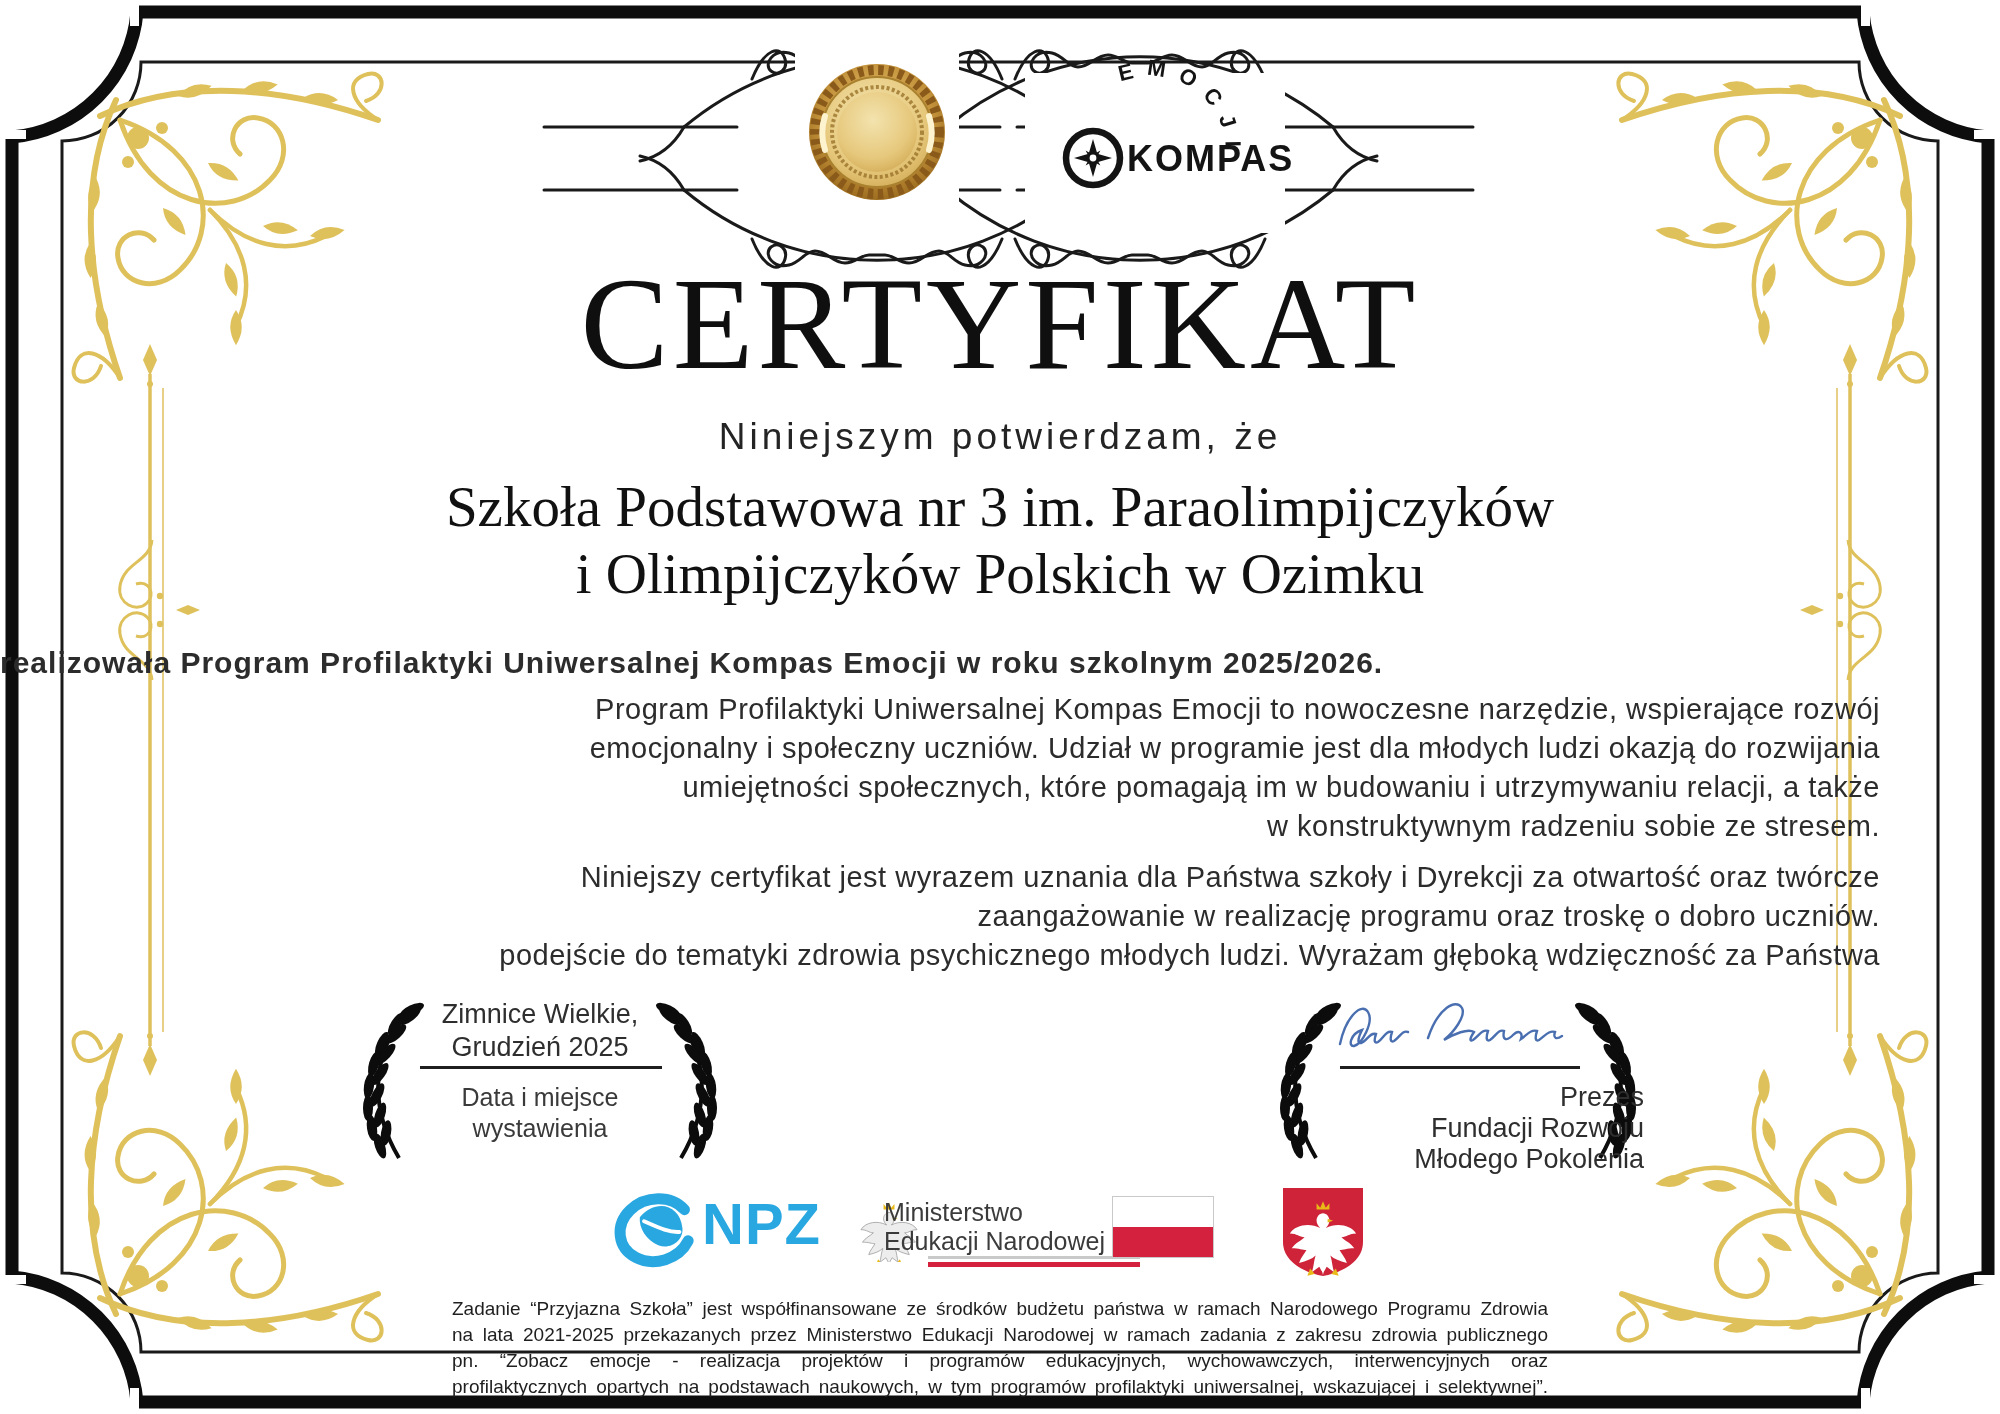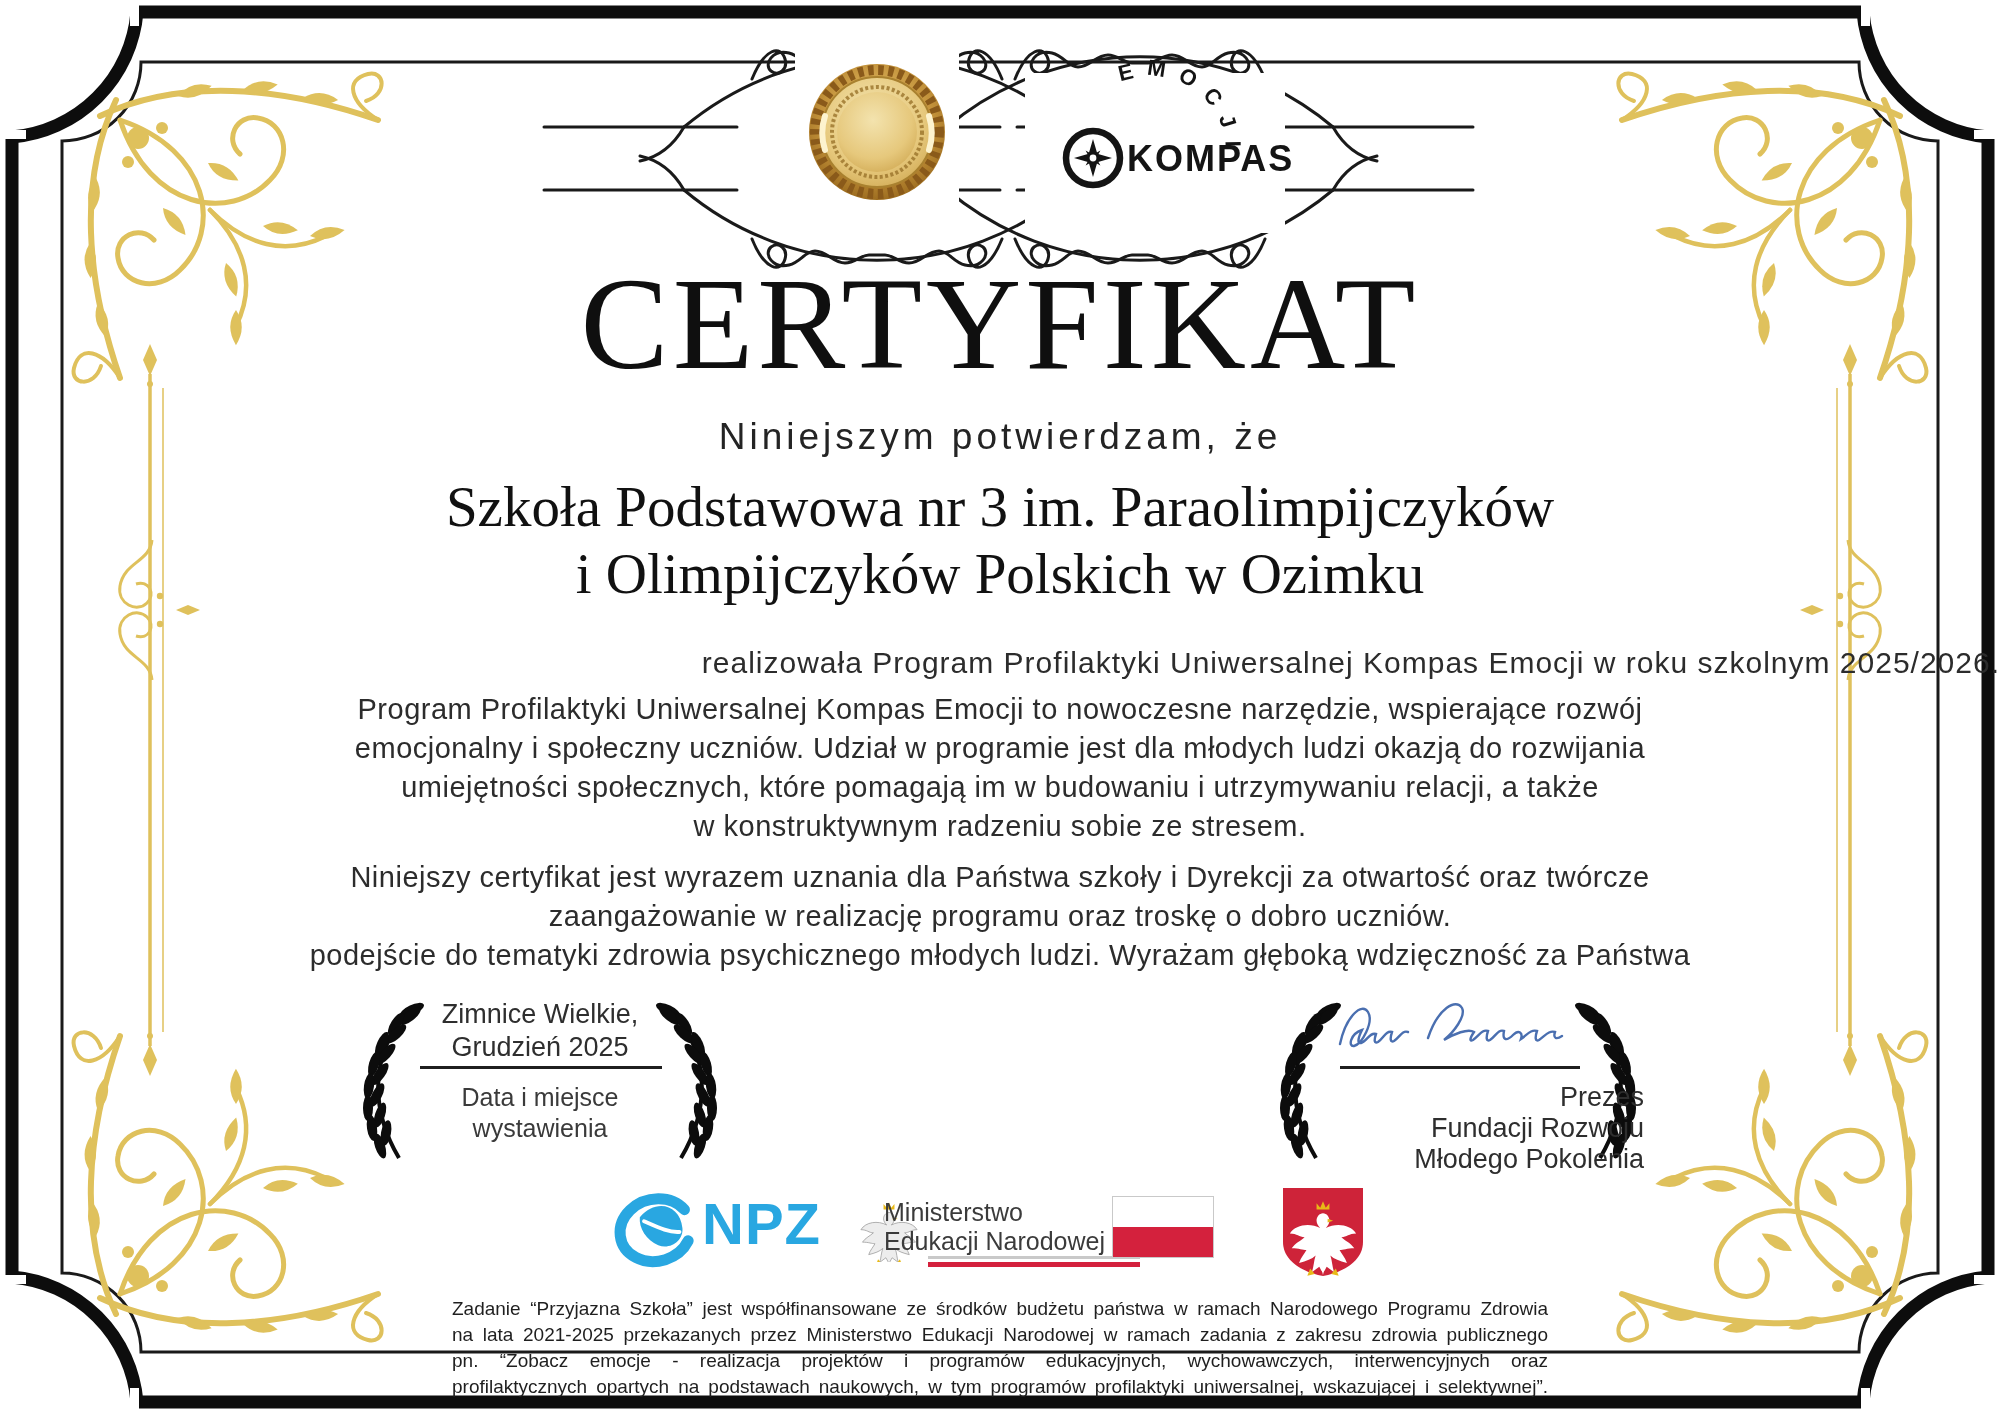--- a/index.html
+++ b/index.html
@@ -20,24 +20,24 @@
     font-size:37px;letter-spacing:4px;color:#242424;
   }
   .school{
     left:0;width:2000px;text-align:center;
     font-family:"Liberation Serif","DejaVu Serif",serif;
     font-size:57px;color:#111;line-height:1;
   }
   .school.l1{top:478px;}
   .school.l2{top:545px;}
   .statement{
-    left:0;top:646px;width:2000px;text-align:right;
-    font-size:30px;letter-spacing:1px;color:#2c2c2c;
-  }
-  .para{left:120px;top:0;width:1760px;text-align:center;color:#2c2c2c;}
+    left:0;top:646px;width:2000px;text-align:left;
+    font-size:30px;letter-spacing:1px;color:#2c2c2c;font-weight:bold;
+  }
+  .para{left:120px;top:0;width:1760px;text-align:right;color:#2c2c2c;}
   .para .pline{font-size:29px;line-height:39px;letter-spacing:0.5px;}
   #para1{top:690px;}
   #para2{top:858px;}
   .issue-val{left:355px;top:998px;width:370px;text-align:center;font-size:27px;line-height:33px;color:#2e2e2e;}
   .issue-lab{left:355px;top:1082px;width:370px;text-align:center;font-size:25px;line-height:31px;color:#3a3a3a;}
   .sig-role{left:1272px;top:1082px;width:372px;text-align:right;font-size:27px;line-height:31px;color:#2e2e2e;}
   .sig-rule{background:#1f1f1f;height:3px;}
   .npz-text{left:702px;top:1190px;font-size:58px;font-weight:bold;color:#29A7E1;letter-spacing:1px;}
   .min-text{left:884px;top:1198px;font-size:25px;line-height:29px;color:#3b3b3b;}
   .stripes{left:928px;top:1256px;width:212px;}

